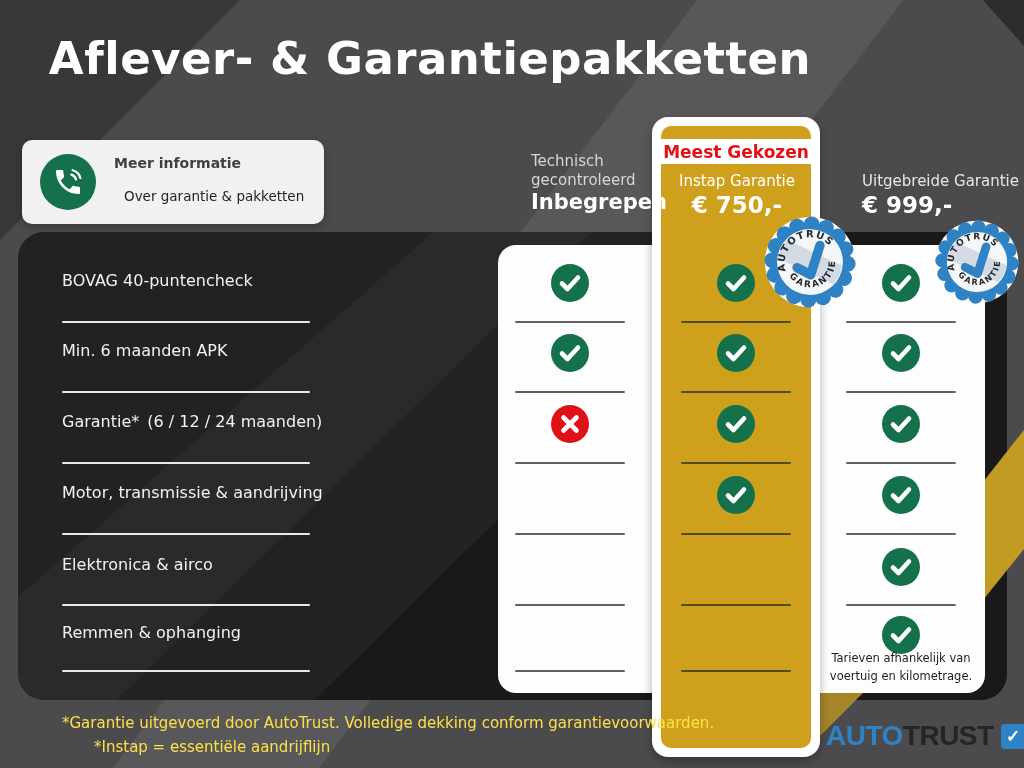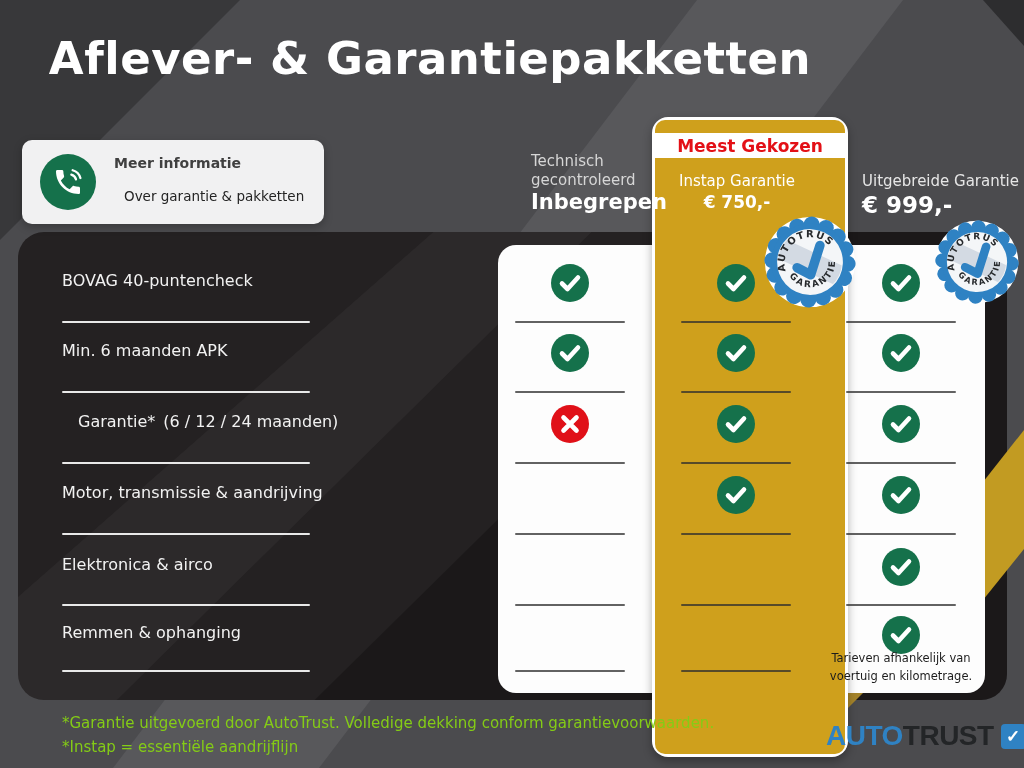--- a/index.html
+++ b/index.html
@@ -26,42 +26,42 @@
   .info-sub{position:absolute;left:93px;top:48px;font-size:13.5px;color:#242424;margin-left:9px;}
   
   .panel{left:18px;top:232px;width:989px;height:468px;background:#242122;border-radius:26px;z-index:2;overflow:hidden;}
   .panel .sheen1{position:absolute;inset:0;background:rgba(255,255,255,.04);
                  clip-path:polygon(42% 0,58% 0,10% 100%,0 100%,0 78%);}
   .panel .sheen2{position:absolute;inset:0;background:rgba(0,0,0,.25);
                  clip-path:polygon(100% 0,100% 100%,30% 100%,78% 0);}
   
   .white-panel{left:498px;top:245px;width:487px;height:448px;background:#fdfdfd;border-radius:18px;z-index:4;}
   
-  .gold-card{left:652px;top:117px;width:196px;height:640px;background:#fff;border-radius:16px;
-             padding:3px;box-sizing:border-box;z-index:5;display:flex;flex-direction:column;
+  .gold-card{left:652px;top:117px;width:168px;height:640px;background:#fff;border-radius:16px;
+             padding:9px;box-sizing:border-box;z-index:5;display:flex;flex-direction:column;
              box-shadow:0 4px 10px rgba(0,0,0,.3);}
   .gold-card .strip{height:13px;border-radius:10px 10px 0 0;}
   .gold-card .ribbon{height:25px;background:#fff;display:flex;align-items:center;justify-content:center;
                      font-size:17px;font-weight:700;}
   .gold-card .body{flex:1;border-radius:0 0 10px 10px;}
   
   .pretitle{left:531px;top:152px;font-size:15px;line-height:19px;color:#d6d6d6;z-index:6;}
   .col1-title{left:531px;top:190px;font-size:21px;font-weight:700;color:#fff;z-index:6;}
   .col2-name{left:652px;top:172px;width:170px;text-align:center;font-size:15px;color:#fff;z-index:6;}
-  .col2-price{left:652px;top:192px;width:170px;text-align:center;font-size:17px;font-weight:700;color:#fff;z-index:6;}
+  .col2-price{left:652px;top:192px;width:170px;text-align:center;font-size:23px;font-weight:700;color:#fff;z-index:6;}
   .col3-name{left:862px;top:172px;font-size:15px;color:#e6e6e6;z-index:6;}
   .col3-price{left:862px;top:192px;font-size:23px;font-weight:700;color:#fff;z-index:6;}
   
   .feature-label{position:absolute;left:62px;font-size:16px;color:#f2f2f2;z-index:6;white-space:nowrap;}
   .feature-line{position:absolute;left:62px;width:248px;height:2px;background:#e9e9e9;border-radius:2px;z-index:6;}
   .col-line{position:absolute;width:110px;height:2px;background:rgba(45,45,45,.75);border-radius:2px;z-index:6;}
   .mark{position:absolute;width:38px;height:38px;z-index:6;}
   
   .note{left:816px;top:650px;width:170px;text-align:center;font-size:11.5px;line-height:1.55;color:#1c1c1c;z-index:6;}
-  .footnote{position:absolute;left:62px;font-size:15px;color:#84cc16;z-index:6;}
+  .footnote{position:absolute;left:62px;font-size:15px;color:#fde047;z-index:6;}
   
   .stamp{z-index:9;}
   
   .logo{left:826px;top:720px;display:flex;align-items:center;gap:7px;z-index:6;
         font-family:"Liberation Sans",sans-serif;}
   .logo .t{font-size:28px;font-weight:700;letter-spacing:-.5px;}
   .logo .check-box{width:25px;height:25px;border-radius:4px;display:flex;align-items:center;
                    justify-content:center;color:#fff;font-size:17px;font-weight:700;}
 </style>
 </head>
@@ -111,21 +111,21 @@
   <div class="abs col2-name">Instap Garantie</div>
   <div class="abs col2-price">€ 750,-</div>
   <div class="abs col3-name">Uitgebreide Garantie</div>
   <div class="abs col3-price">€ 999,-</div>
 
   <div id="rows-host">
       <div class="feature-label" style="top: 271px;">BOVAG 40-puntencheck</div>
       <div class="feature-line" style="top: 321px;"></div>
       <div class="feature-label" style="top: 341px;">Min. 6 maanden APK</div>
       <div class="feature-line" style="top: 391px;"></div>
-      <div class="feature-label" style="top: 412px; margin-left: 16px;">Garantie* (6 / 12 / 24 maanden)</div>
+      <div class="feature-label" style="top: 412px;">Garantie* (6 / 12 / 24 maanden)</div>
       <div class="feature-line" style="top: 462px;"></div>
       <div class="feature-label" style="top: 483px;">Motor, transmissie &amp; aandrijving</div>
       <div class="feature-line" style="top: 533px;"></div>
       <div class="feature-label" style="top: 555px;">Elektronica &amp; airco</div>
       <div class="feature-line" style="top: 604px;"></div>
       <div class="feature-label" style="top: 623px;">Remmen &amp; ophanging</div>
       <div class="feature-line" style="top: 670px;"></div>
       <div class="mark" style="left: 551px; top: 264px;"><svg width="38" height="38" viewBox="0 0 38 38">
           <circle cx="19" cy="19" r="19" fill="#15714b"></circle>
           <path d="M11 19.5 L16.5 25 L27 13.5" stroke="#fff" stroke-width="4.6" fill="none" stroke-linecap="round" stroke-linejoin="round"></path>
@@ -196,21 +196,21 @@
       <div class="col-line" style="left: 846px; top: 533px;"></div>
       <div class="col-line" style="left: 846px; top: 604px;"></div>
     </div>
 
   <div class="abs note" id="note">
       <div>Tarieven afhankelijk van</div>
       <div>voertuig en kilometrage.</div>
     </div>
 
   <div class="footnote" style="top:714px;">*Garantie uitgevoerd door AutoTrust. Volledige dekking conform garantievoorwaarden.</div>
-  <div class="footnote" style="top:738px;">*Instap = essentiële aandrijflijn</div>
+  <div class="footnote" style="top:738px;margin-left:32px;">*Instap = essentiële aandrijflijn</div>
 
   <div class="abs stamp" id="stamp1" style="left:763px;top:215px;width:94px;height:94px;"><svg width="100%" height="100%" viewBox="-50 -50 100 100">
     <g transform="rotate(-20)">
       <circle r="48" fill="#fff"></circle>
       <circle cx="40.00" cy="0.00" r="8.5" fill="#2f82c3"></circle>
           <circle cx="36.96" cy="15.31" r="8.5" fill="#2f82c3"></circle>
           <circle cx="28.28" cy="28.28" r="8.5" fill="#2f82c3"></circle>
           <circle cx="15.31" cy="36.96" r="8.5" fill="#2f82c3"></circle>
           <circle cx="0.00" cy="40.00" r="8.5" fill="#2f82c3"></circle>
           <circle cx="-15.31" cy="36.96" r="8.5" fill="#2f82c3"></circle>

